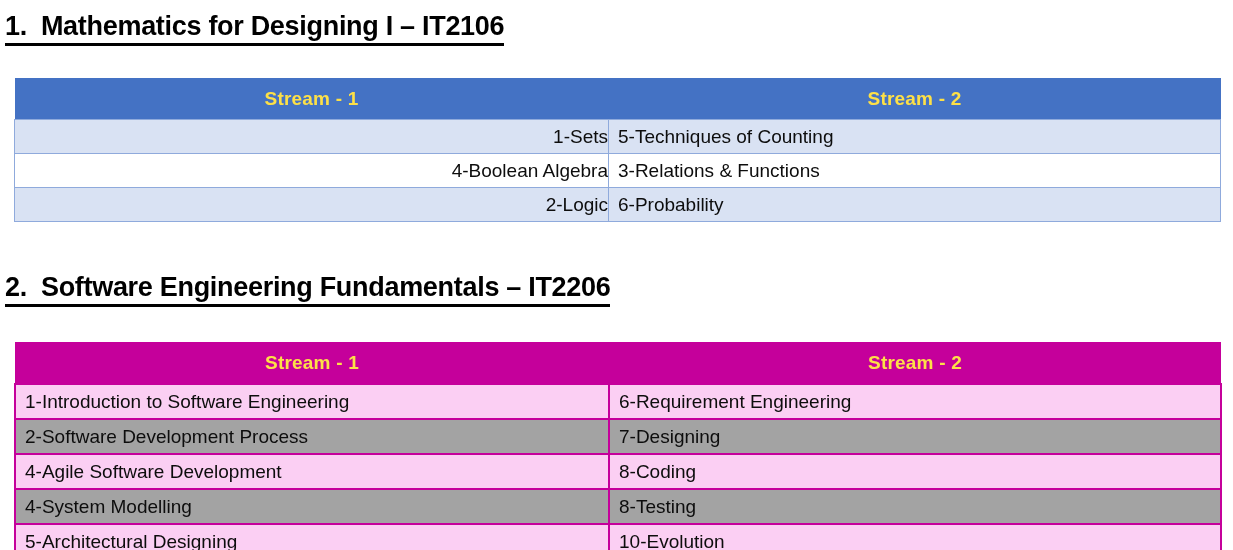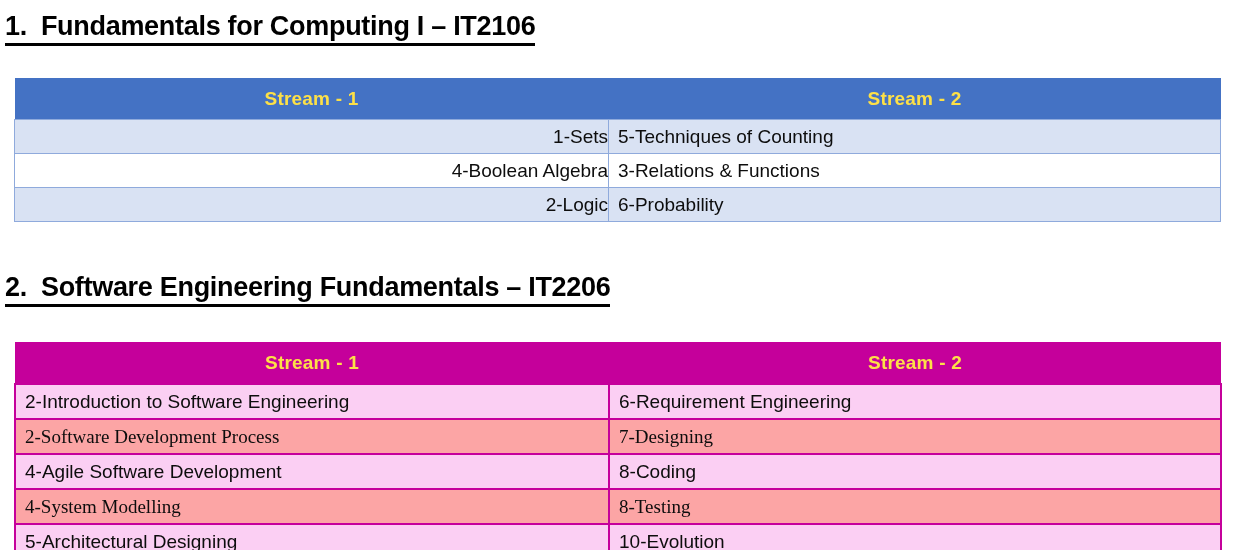--- a/index.html
+++ b/index.html
@@ -83,30 +83,30 @@
   
   #table-1 th { background: #4472C4; }
   #table-1 tbody tr.band td { background: #D9E2F3; }
   #table-1 tbody tr.plain td { background: #FFFFFF; margin-left: 38px; }
   #table-1 tbody td { border: 1px solid #8FAADC; }
   #table-1 tbody td.col-a { border-left: 1px solid #8FAADC; text-align: right; }
 
   
   #table-2 th { background: #C5009B; }
   #table-2 tbody tr.band td { background: #FBCFF3; }
-  #table-2 tbody tr.plain td { background: #fca5a5; font-family: Liberation Serif, serif; }
+  #table-2 tbody tr.plain td { background: #a3a3a3; }
   #table-2 tbody td { border: 2px solid #C5009B; }
 </style>
 </head>
 <body>
 
 <div class="page">
 
   <div class="heading-wrap" id="heading-1-wrap">
-    <div class="heading"><span class="num">1.</span><span>Fundamentals for Computing I – IT2106</span></div>
+    <div class="heading"><span class="num">1.</span><span>Mathematics for Designing I – IT2106</span></div>
   </div>
 
   <table class="topic-table" id="table-1">
     <colgroup>
         <col class="c1">
         <col class="c2">
       </colgroup>
     <thead>
       <tr>
         <th>Stream - 1</th>
@@ -139,21 +139,21 @@
         <col class="c2">
       </colgroup>
     <thead>
       <tr>
         <th>Stream - 1</th>
         <th>Stream - 2</th>
       </tr>
     </thead>
     <tbody>
       <tr class="band">
-        <td class="col-a">2-Introduction to Software Engineering</td>
+        <td class="col-a">1-Introduction to Software Engineering</td>
         <td class="col-b">6-Requirement Engineering</td>
       </tr>
       <tr class="plain">
         <td class="col-a">2-Software Development Process</td>
         <td class="col-b">7-Designing</td>
       </tr>
       <tr class="band">
         <td class="col-a">4-Agile Software Development</td>
         <td class="col-b">8-Coding</td>
       </tr>

